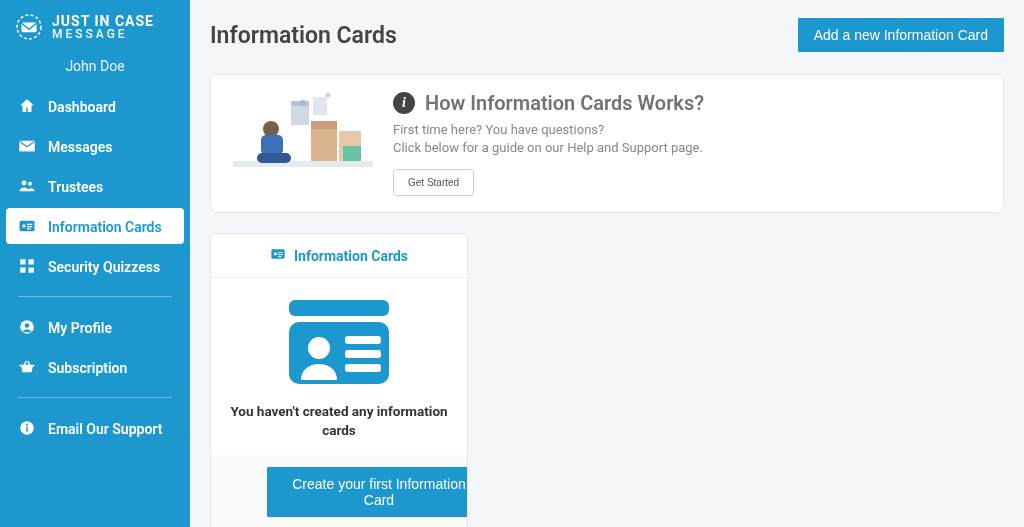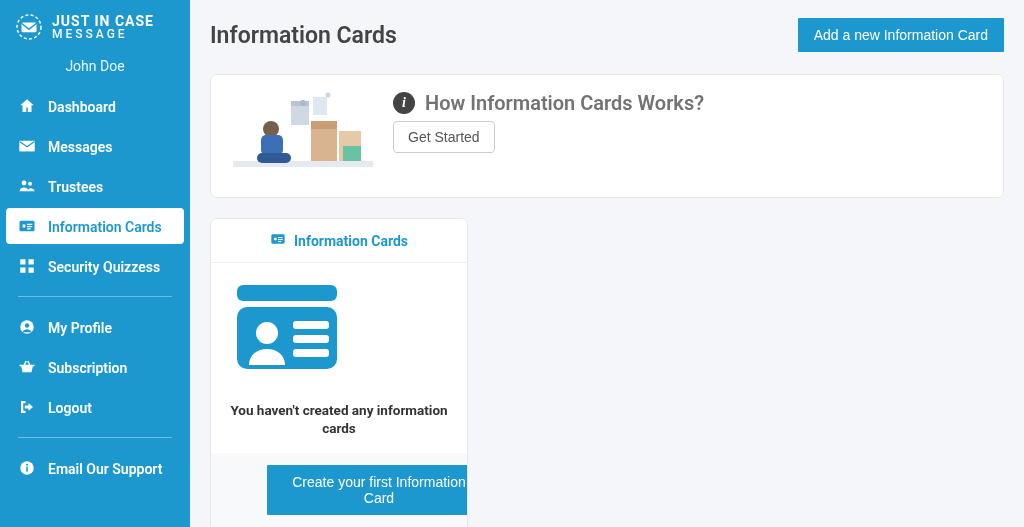--- a/index.html
+++ b/index.html
@@ -96,21 +96,21 @@
     border-radius: 1px;
     font-size: 14px;
     cursor: pointer;
   }
   .btn-light {
     background: #fff;
     color: #555;
     border: 1px solid #ccc;
     padding: 7px 14px;
     border-radius: 4px;
-    font-size: 14px;
+    font-size: 10px;
     cursor: pointer;
   }
 
   
   .info-banner {
     background: #fff;
     border: 1px solid #e5e7eb;
     border-radius: 6px;
     display: flex;
     gap: 20px;
@@ -172,21 +172,22 @@
     font-size: 14px;
     display: flex;
     align-items: center;
     justify-content: center;
     gap: 8px;
   }
   .card-body {
     padding: 20px 16px 16px 16px;
     display: flex;
     flex-direction: column;
-    gap: 28px;
+    align-items: center;
+    gap: 14px;
   }
   .big-card-icon { width: 120px; height: 90px; }
   .empty-text {
     font-size: 13.5px;
     font-weight: 700;
     color: #333;
     text-align: center;
     line-height: 1.35;
   }
   .card-footer {
@@ -289,29 +290,20 @@
       <div class="nav-item">
         <span class="ico">
           <svg viewBox="0 0 24 24" width="18" height="18" fill="currentColor">
               <path d="M4 10h16l-2 9H6z"></path>
               <path d="M8 10l3-6M16 10l-3-6" stroke="currentColor" stroke-width="2" fill="none"></path>
               <rect x="2" y="9" width="20" height="2"></rect>
             </svg>
         </span>
         <span>Subscription</span>
       </div>
-      <div class="nav-item">
-        <span class="ico">
-          <svg viewBox="0 0 24 24" width="18" height="18" fill="currentColor">
-              <path d="M10 4h-6v16h6v-3H7V7h3z"></path>
-              <path d="M14 7l6 5-6 5v-3H9v-4h5z"></path>
-            </svg>
-        </span>
-        <span>Logout</span>
-      </div>
 
       <div class="nav-sep"></div>
 
       <div class="nav-item">
         <span class="ico">
           <svg viewBox="0 0 24 24" width="18" height="18" fill="currentColor">
               <circle cx="12" cy="12" r="9"></circle>
               <rect x="11" y="10" width="2" height="7" fill="#1d98cf"></rect>
               <circle cx="12" cy="7.5" r="1.3" fill="#1d98cf"></circle>
             </svg>
@@ -343,20 +335,24 @@
           <rect x="24" y="62" width="34" height="10" rx="5" fill="#2f5a96"></rect>
           <rect x="110" y="55" width="18" height="15" fill="#69c3a3"></rect>
           <circle cx="70" cy="12" r="3" fill="#a9b8cc"></circle>
           <circle cx="95" cy="4" r="2.5" fill="#cbd5e1"></circle>
         </svg>
       </div>
       <div class="banner-body">
         <div class="banner-title-row">
           <span class="circle-info">i</span>
           <h2 class="banner-title">How Information Cards Works?</h2>
+        </div>
+        <div class="banner-text">
+          <div>First time here? You have questions?</div>
+          <div>Click below for a guide on our Help and Support page.</div>
         </div>
         <button class="btn-light">Get Started</button>
       </div>
     </section>
 
     <div class="cards-row">
       <div class="card">
         <div class="card-header">
           <span>
             <svg viewBox="0 0 24 24" width="16" height="16" fill="#1d98cf">

